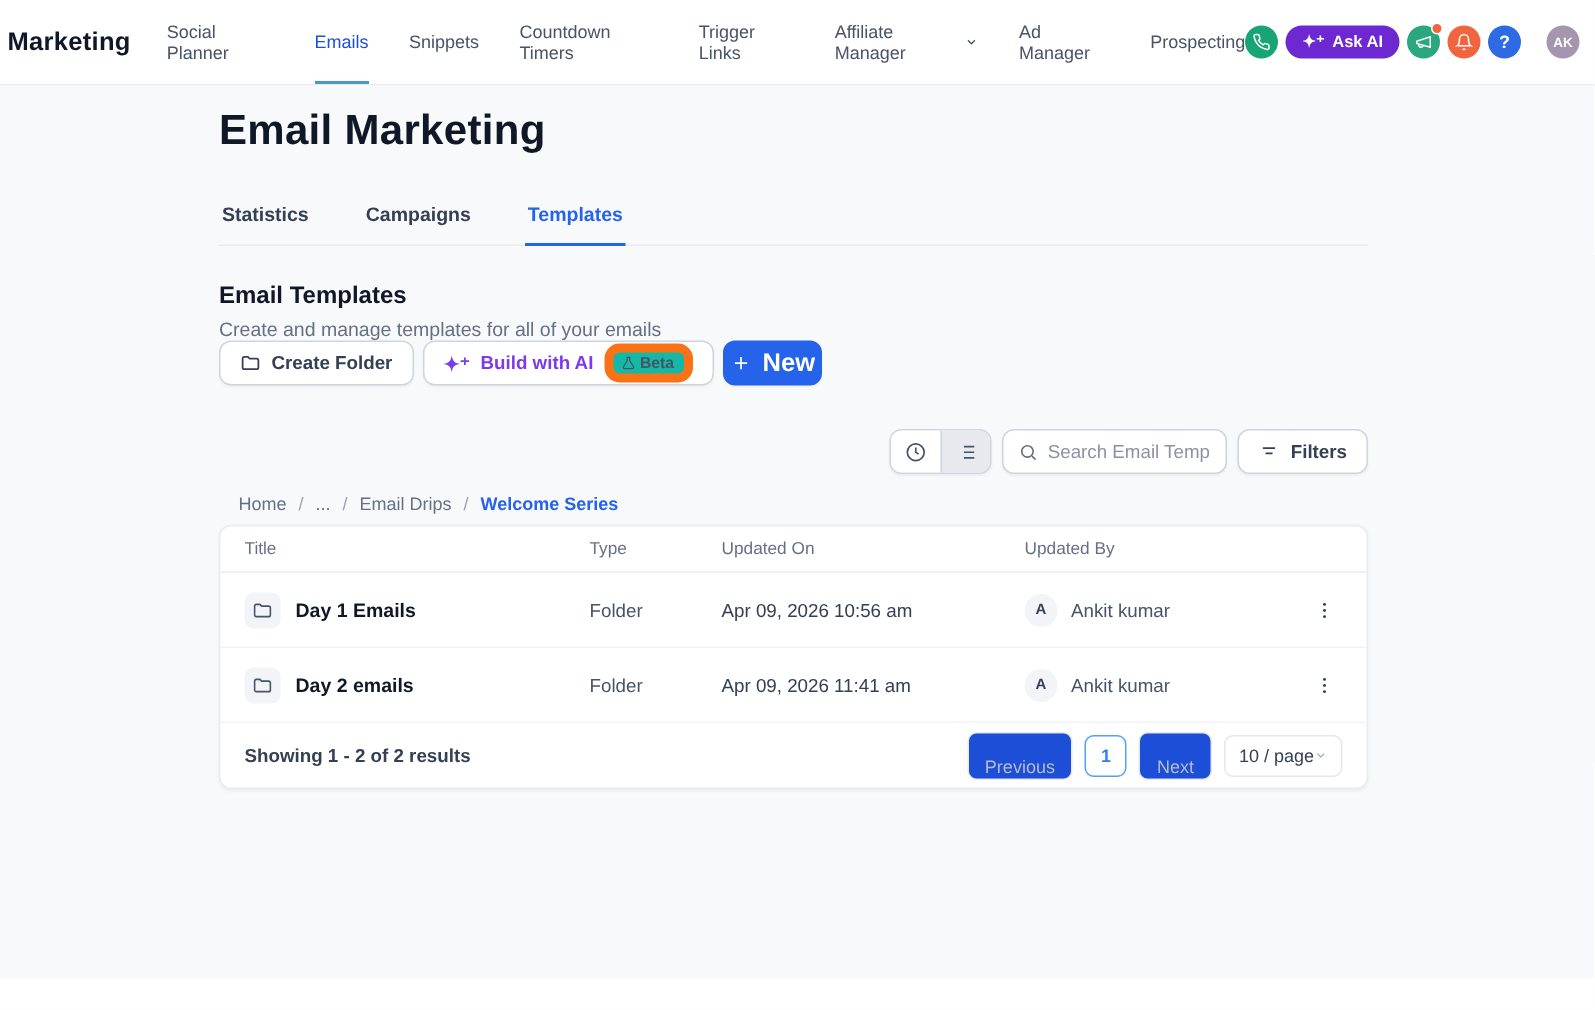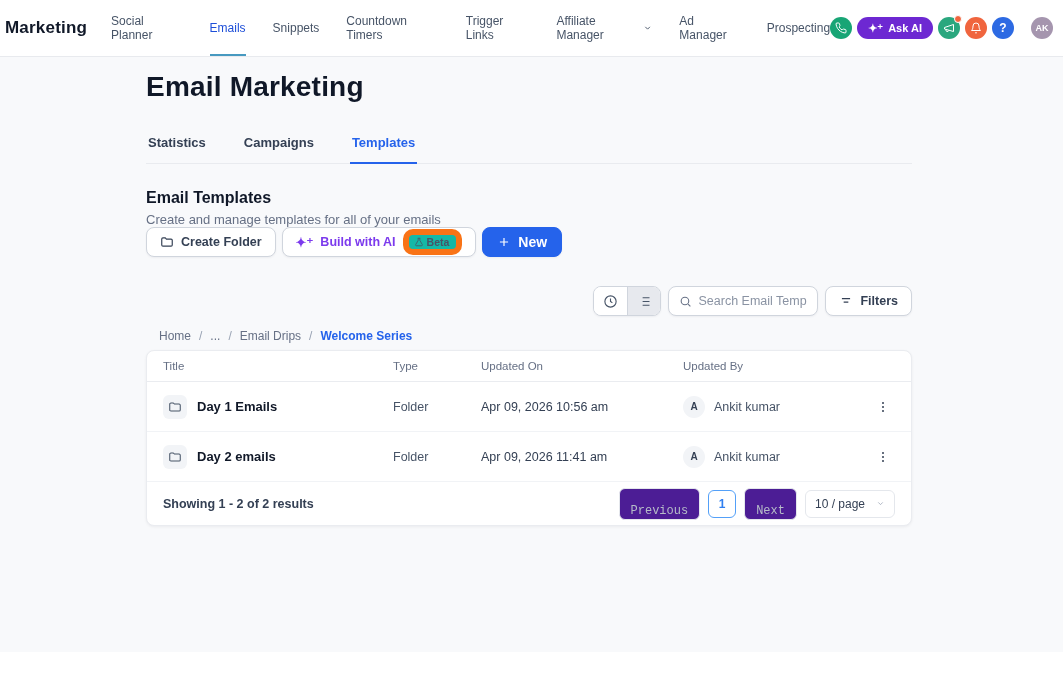--- a/index.html
+++ b/index.html
@@ -33,21 +33,21 @@
   .section-head { display:flex; justify-content:space-between; align-items:flex-start; margin-top:25px;flex-direction:column; }
   .sec-title { font-size:16px; font-weight:700; color:#101828; }
   .sec-sub { font-size:13px; color:#667085; margin-top:5px; }
   .head-buttons { display:flex; gap:6px; align-items:flex-start; }
   .btn { height:30px; display:inline-flex; align-items:center; gap:7px; border-radius:8px; font-size:12.5px; font-weight:600; cursor:pointer; border:1px solid #d0d5dd; background:#fff; color:#344054; padding:0 13px; box-shadow:0 1px 2px rgba(16,24,40,.05); }
   .btn svg { width:14px; height:14px; stroke:currentColor; fill:none; stroke-width:2; }
   .btn-ai { color:#7c3aed; }
   .btn-ai .spark-ic { color:#7c3aed; font-size:13px; }
   .beta-pill { display:inline-flex; align-items:center; gap:3px; border:6px solid #f97316; border-radius:10px; padding:1px 7px 1px 5px; font-size:10.5px; font-weight:600; color:#475467; background:#14b8a6; }
   .beta-pill svg { width:10px; height:10px; stroke:#475467; }
-  .btn-primary { background:#2563eb; border-color:#2563eb; color:#fff; font-size:14px; padding:0 14px; }
+  .btn-primary { background:#2563eb; border-color:#2563eb; color:#fff; font-size:17px; padding:0 4px; }
 
   .toolbar { display:flex; justify-content:flex-end; align-items:center; gap:7px; margin-top:29px; }
   .seg { display:flex; border:1px solid #d0d5dd; border-radius:8px; overflow:hidden; background:#fff; height:30px; box-shadow:0 1px 2px rgba(16,24,40,.05); }
   .seg-btn { width:33px; display:flex; align-items:center; justify-content:center; cursor:pointer; background:#fff; border:none; }
   .seg-btn + .seg-btn { border-left:1px solid #d0d5dd; }
   .seg-btn.selected { background:#e7e9ee; }
   .seg-btn svg { width:15px; height:15px; stroke:#475467; fill:none; stroke-width:1.8; }
   .search-box { width:150px; height:30px; border:1px solid #d0d5dd; border-radius:8px; background:#fff; display:flex; align-items:center; gap:6px; padding:0 10px; box-shadow:0 1px 2px rgba(16,24,40,.05); }
   .search-box svg { width:13px; height:13px; stroke:#667085; fill:none; stroke-width:2; flex:none; }
   .search-box input { border:none; outline:none; width:100%; font-size:12.5px; color:#344054; font-family:"Liberation Sans",sans-serif; background:transparent; }
@@ -71,23 +71,23 @@
   .cell { font-size:12.5px; color:#475467; }
   .cell-date { color:#344054; }
   .by-cell { display:flex; align-items:center; gap:9px; }
   .mini-avatar { width:22px; height:22px; border-radius:50%; background:#f2f4f7; color:#344054; font-size:10px; font-weight:700; display:flex; align-items:center; justify-content:center; }
   .kebab { justify-self:end; width:24px; height:24px; border:none; background:transparent; display:flex; align-items:center; justify-content:center; cursor:pointer; }
   .kebab svg { width:14px; height:14px; fill:#344054; }
 
   .tfoot { height:43px; display:flex; align-items:center; justify-content:space-between; padding:0 16px; }
   .showing { font-size:12.5px; font-weight:600; color:#344054; }
   .pager { display:flex; align-items:center; gap:8px; }
-  .pg-btn { height:28px; border:1px solid #e4e7ec; background:#4c1d95; border-radius:6px; font-size:12px; color:#b6bcc8; padding:15px 11px; cursor:default; font-family:Liberation Mono, monospace; }
+  .pg-btn { height:28px; border:1px solid #e4e7ec; background:#1d4ed8; border-radius:6px; font-size:12px; color:#b6bcc8; padding:15px 11px; cursor:default; font-family:Liberation Sans, sans-serif; }
   .pg-num { height:28px; min-width:28px; border:1px solid #53a0f8; color:#2f7ff0; background:#fff; border-radius:6px; font-size:12px; font-weight:600; cursor:pointer; font-family:"Liberation Sans",sans-serif; }
-  .pg-size { height:28px; border:1px solid #e4e7ec; background:#fff; border-radius:6px; font-size:12px; color:#344054; padding:0 9px; display:flex; align-items:center; gap:11px; cursor:pointer; }
+  .pg-size { height:28px; border:1px solid #e4e7ec; background:#fff; border-radius:6px; font-size:12px; color:#344054; padding:0 9px; display:flex; align-items:center; gap:0; cursor:pointer; }
   .pg-size svg { width:9px; height:9px; stroke:#98a2b3; fill:none; stroke-width:2; }
 
   .bottom-strip { height:21px; background:#fff; }
 </style>
 </head>
 <body>
 
 <header class="topbar">
   <div class="brand">Marketing</div>
   <nav class="topnav">

